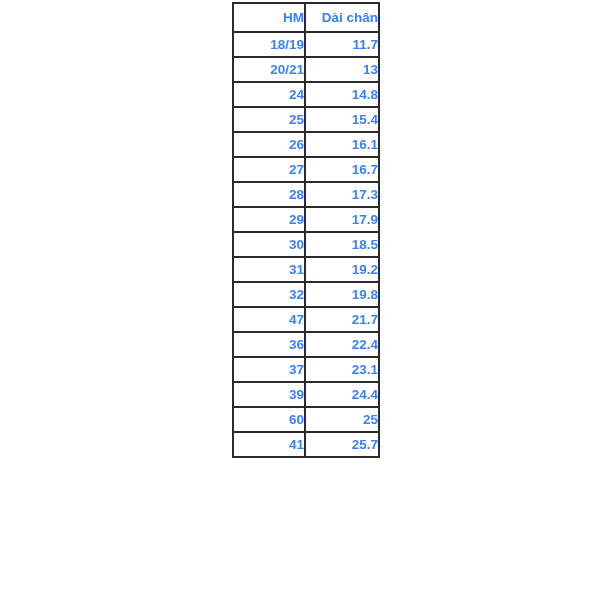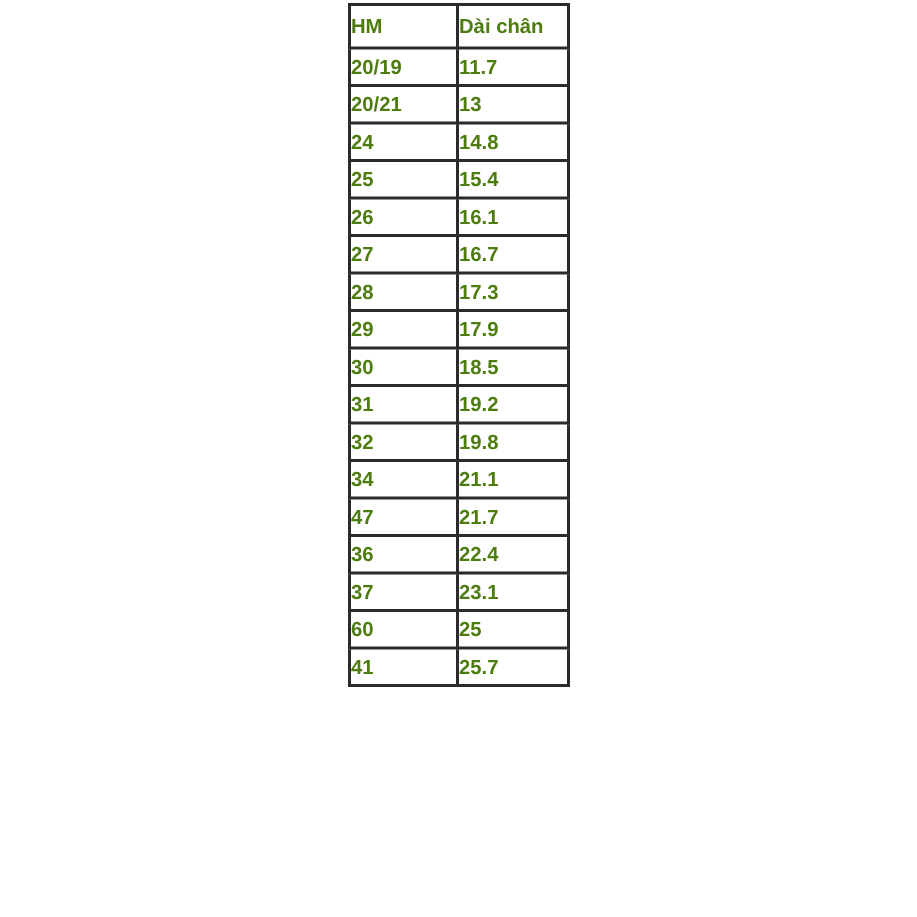--- a/index.html
+++ b/index.html
@@ -28,24 +28,24 @@
     width: 146px;
     background: #ffffff;
   }
 
   table.size-chart col.col-hm    { width: 72px; }
   table.size-chart col.col-len   { width: 74px; }
 
   table.size-chart th,
   table.size-chart td {
     border: 2px solid #2b2b2b;
-    text-align: left;
+    text-align: right;
     vertical-align: middle;
     font-weight: bold;
-    color: #4d7c0f;
+    color: #3b82f6;
     padding: 0;
     background: #ffffff;
     white-space: nowrap;
     overflow: hidden;
   }
 
   table.size-chart th {
     height: 27px;
     font-size: 13.5px;
     line-height: 27px;
@@ -67,21 +67,21 @@
       <col class="col-len">
     </colgroup>
     <thead>
       <tr>
         <th>HM</th>
         <th>Dài chân</th>
       </tr>
     </thead>
     <tbody id="chart-body">
         <tr>
-          <td>20/19</td>
+          <td>18/19</td>
           <td>11.7</td>
         </tr>
         <tr>
           <td>20/21</td>
           <td>13</td>
         </tr>
         <tr>
           <td>24</td>
           <td>14.8</td>
         </tr>
@@ -111,34 +111,34 @@
         </tr>
         <tr>
           <td>31</td>
           <td>19.2</td>
         </tr>
         <tr>
           <td>32</td>
           <td>19.8</td>
         </tr>
         <tr>
-          <td>34</td>
-          <td>21.1</td>
-        </tr>
-        <tr>
           <td>47</td>
           <td>21.7</td>
         </tr>
         <tr>
           <td>36</td>
           <td>22.4</td>
         </tr>
         <tr>
           <td>37</td>
           <td>23.1</td>
+        </tr>
+        <tr>
+          <td>39</td>
+          <td>24.4</td>
         </tr>
         <tr>
           <td>60</td>
           <td>25</td>
         </tr>
         <tr>
           <td>41</td>
           <td>25.7</td>
         </tr>
       </tbody>

